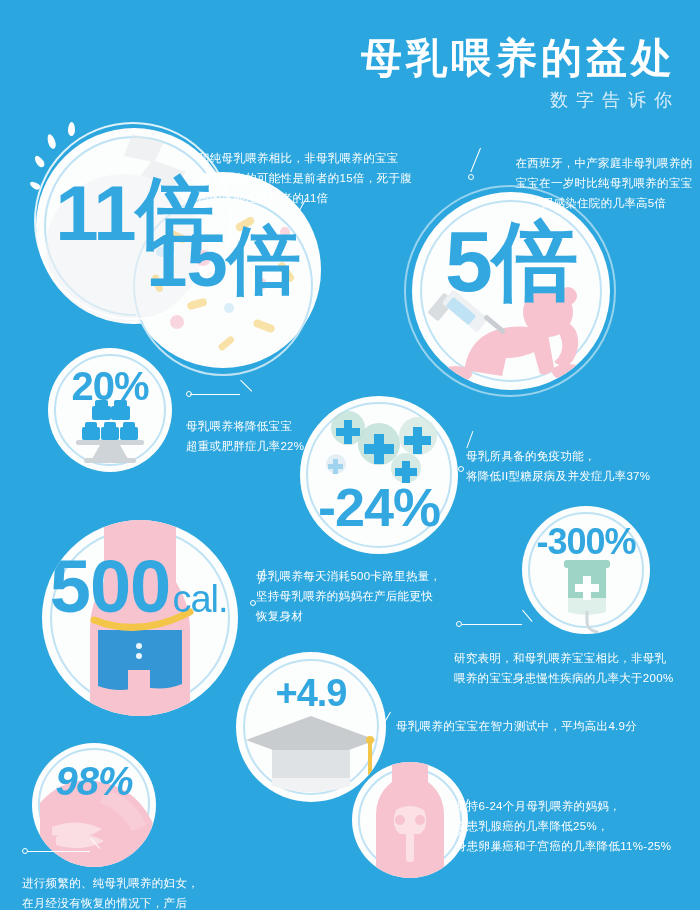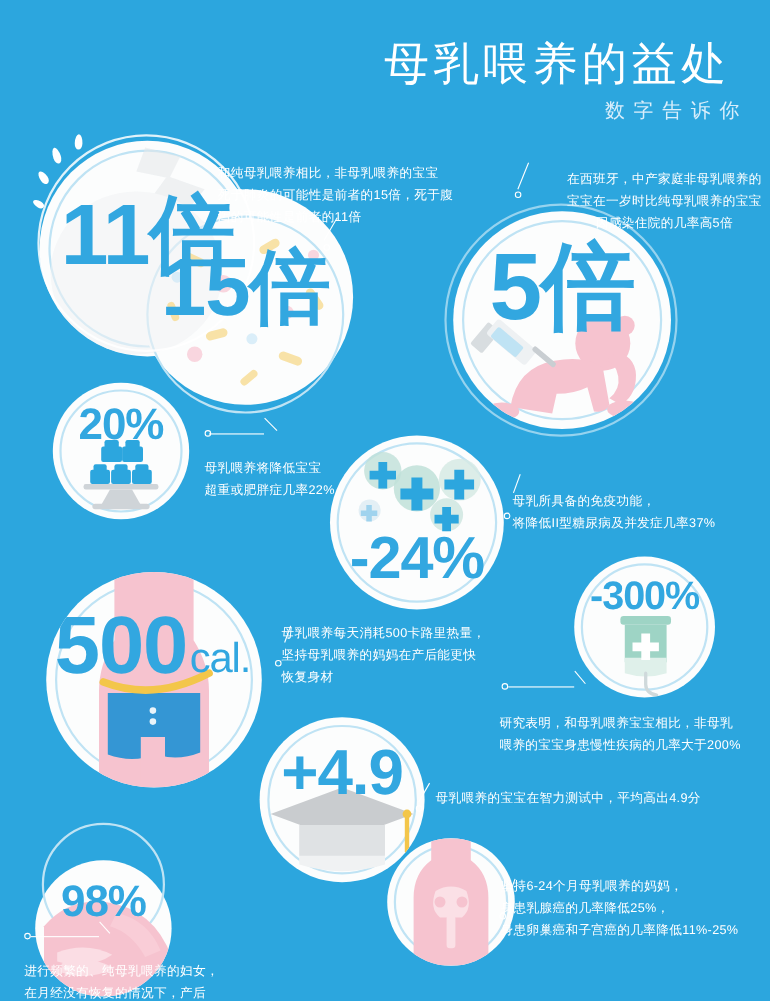--- a/index.html
+++ b/index.html
@@ -10,23 +10,23 @@
   }
   #poster {
     position:relative;
     width:700px; height:910px;
     background:#2ca6de;
     overflow:hidden;
   }
 
   
   .title {
-    position:absolute; left:284px; top:36px; width:380px;
+    position:absolute; left:296px; top:36px; width:380px;
     text-align:right;
-    font-size:41px; font-weight:normal; color:#ffffff;
+    font-size:41px; font-weight:bold; color:#ffffff;
     letter-spacing:4px; line-height:1.1;
     white-space:nowrap;
   }
   .subtitle {
     position:absolute; left:300px; top:88px; width:380px;
     text-align:right;
     font-size:18px; color:#d9eefb;
     letter-spacing:8px; white-space:nowrap;
   }
 
@@ -283,21 +283,21 @@
   <div class="circle" style="left:236px; top:652px; width:150px; height:150px;">
     <svg class="art" viewBox="0 0 150 150" style="left:0;top:0;width:150px;height:150px;">
       <g>
         <path d="M75 64 L140 88 L75 112 L10 88 Z" fill="#c9cccf"></path>
         <path d="M36 98 h78 v28 q-39 14-78 0 z" fill="#dfe2e4"></path>
         <path d="M36 126 h78 v8 q-39 12-78 0 z" fill="#f0f2f3"></path>
         <rect x="132" y="88" width="4" height="36" rx="2" fill="#f3c64a"></rect>
         <circle cx="134" cy="88" r="4" fill="#f3c64a"></circle>
       </g>
     </svg>
-    <div class="num" style="top:22px; font-size:58px;">+4.9</div>
+    <div class="num" style="top:22px; font-size:38px;">+4.9</div>
   </div>
   <div class="inring" style="left:243px; top:659px; width:136px; height:136px;"></div>
 
   <div class="note" style="left:396px; top:700px; width:270px; white-space:pre-line;">母乳喂养的宝宝在智力测试中，平均高出4.9分</div>
   <div class="leader" style="left:376px; top:712px;">
     <div class="diag" style="left:14px; top:0; height:20px; transform:rotate(30deg);"></div>
     <div class="dot" style="left:2px; top:20px;"></div>
   </div>
 
   <div class="circle" style="left:352px; top:762px; width:116px; height:116px;">
@@ -317,21 +317,21 @@
 
   <div class="note" style="left:455px; top:780px; width:248px; white-space:pre-line;">坚持6-24个月母乳喂养的妈妈，
 身患乳腺癌的几率降低25%，
 身患卵巢癌和子宫癌的几率降低11%-25%</div>
   <div class="leader" style="left:452px; top:830px;">
     <div class="seg" style="left:6px; top:0px; width:0;"></div>
     <div class="diag" style="left:10px; top:-16px; height:16px; transform:rotate(200deg);"></div>
     <div class="dot" style="left:2px; top:0px;"></div>
   </div>
 
-  <div class="circle" style="left:32px; top:782px; width:124px; height:124px;">
+  <div class="circle" style="left:32px; top:743px; width:124px; height:124px;font-style:italic;">
     <svg class="art" viewBox="0 0 124 124" style="left:0;top:0;width:124px;height:124px;">
       <g fill="#f6c3cf">
         <path d="M8 60 q22-26 56-22 q44 6 60 50 v36 h-116 z"></path>
       </g>
       <g fill="#fbdde4">
         <path d="M20 84 q26-10 50 2 q-20 14-50 6 z"></path>
         <path d="M24 94 q26-8 48 4 q-22 12-48 4 z"></path>
       </g>
       <g fill="#f9cdd7">
         <path d="M74 48 q28 6 40 34 l-14 6 q-12-22-32-28 z"></path>

